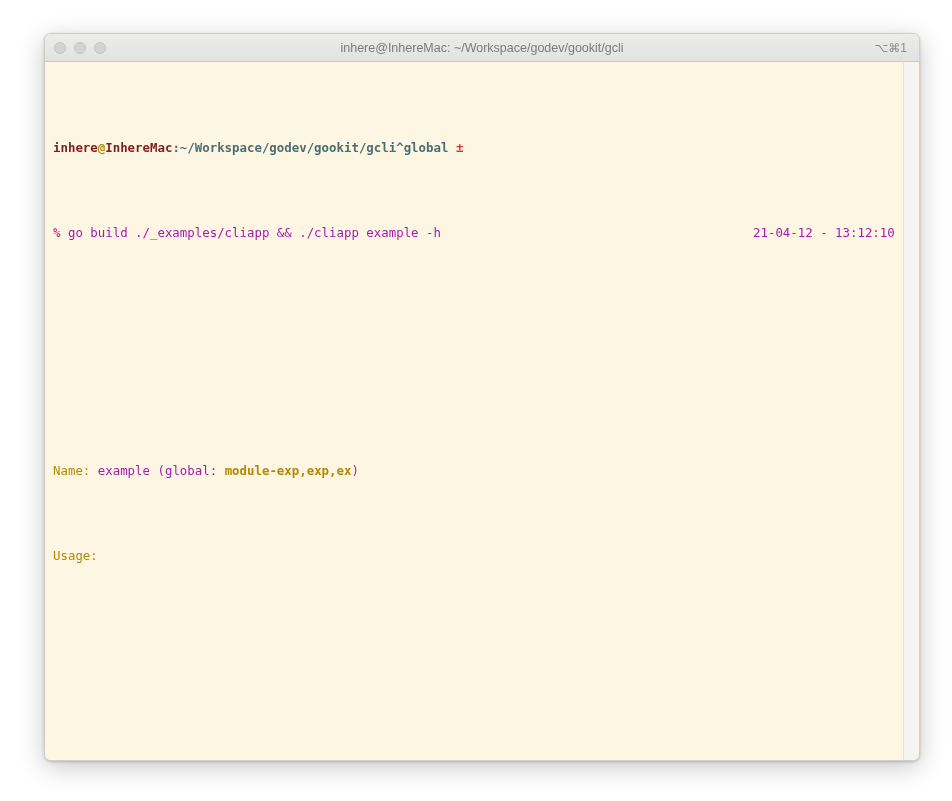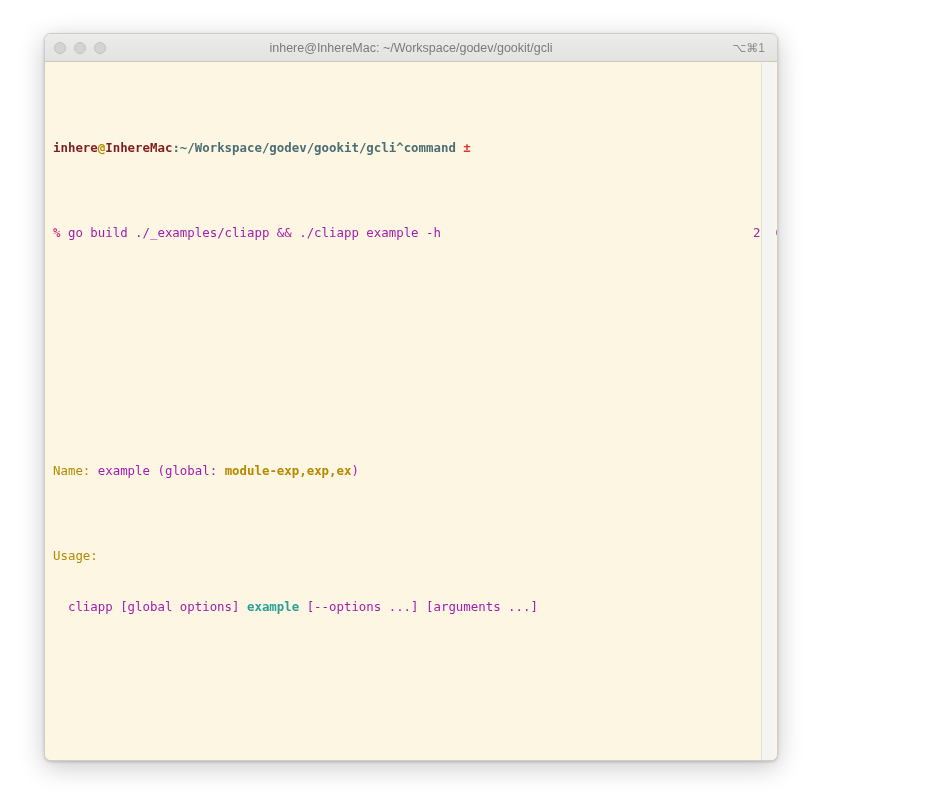--- a/index.html
+++ b/index.html
@@ -12,21 +12,21 @@
   }
   body {
     font-family: "DejaVu Sans Mono", monospace;
   }
 
   
   .window {
     position: absolute;
     left: 44px;
     top: 33px;
-    width: 734px;
+    width: 876px;
     height: 728px;
     border-radius: 7px;
     background: #fdf6e3;
     box-shadow: 0 6px 26px rgba(0,0,0,0.22), 0 1px 3px rgba(0,0,0,0.18);
     overflow: hidden;
     border: 1px solid #cfcfca;
     box-sizing: border-box;
   }
 
   
@@ -134,36 +134,35 @@
       <span class="light"></span>
     </div>
     <div class="title-text">inhere@InhereMac: ~/Workspace/godev/gookit/gcli</div>
     <div class="title-shortcut">⌥⌘1</div>
   </div>
 
   <div class="term">
     <div class="lines">
 
       
-      <div class="line"><span class="c-teal-d bold">inhere</span><span class="c-olive bold">@</span><span class="c-teal-d bold">InhereMac</span><span class="c-slate bold">:</span><span class="c-slate bold">~/Workspace/godev/gookit/gcli</span><span class="c-slate bold">^command</span><span class="c-default"> </span><span class="c-red bold">±</span></div>
+      <div class="line"><span class="c-teal-d bold">inhere</span><span class="c-olive bold">@</span><span class="c-teal-d bold">InhereMac</span><span class="c-slate bold">:</span><span class="c-slate bold">~/Workspace/godev/gookit/gcli</span><span class="c-slate bold">^global</span><span class="c-default"> </span><span class="c-red bold">±</span></div>
 
       
       <div class="line"><span class="c-magenta-b">%</span><span class="c-dim"> </span><span class="c-dim">go build ./_examples/cliapp &amp;&amp; ./cliapp example -h</span><span class="right-stamp c-dim">21-04-12 - 13:12:10</span></div>
 
       
 
       <div class="line blank"></div>
       <div class="line blank"></div>
 
       
       <div class="line"><span class="c-olive-b">Name:</span><span class="c-dim"> </span><span class="c-dim">example</span><span class="c-dim"> </span><span class="c-dim">(global:</span><span class="c-dim"> </span><span class="c-olive bold">module-exp,exp,ex</span><span class="c-dim">)</span></div>
 
       
       <div class="line"><span class="c-olive-b">Usage:</span></div>
-      <div class="line"><span class="c-dim">  </span><span class="c-dim">cliapp [global options] </span><span class="c-teal bold">example</span><span class="c-dim"> [--options ...] [arguments ...]</span></div>
 
       <div class="line blank"></div>
       
 
       
       
 
       
 
       

